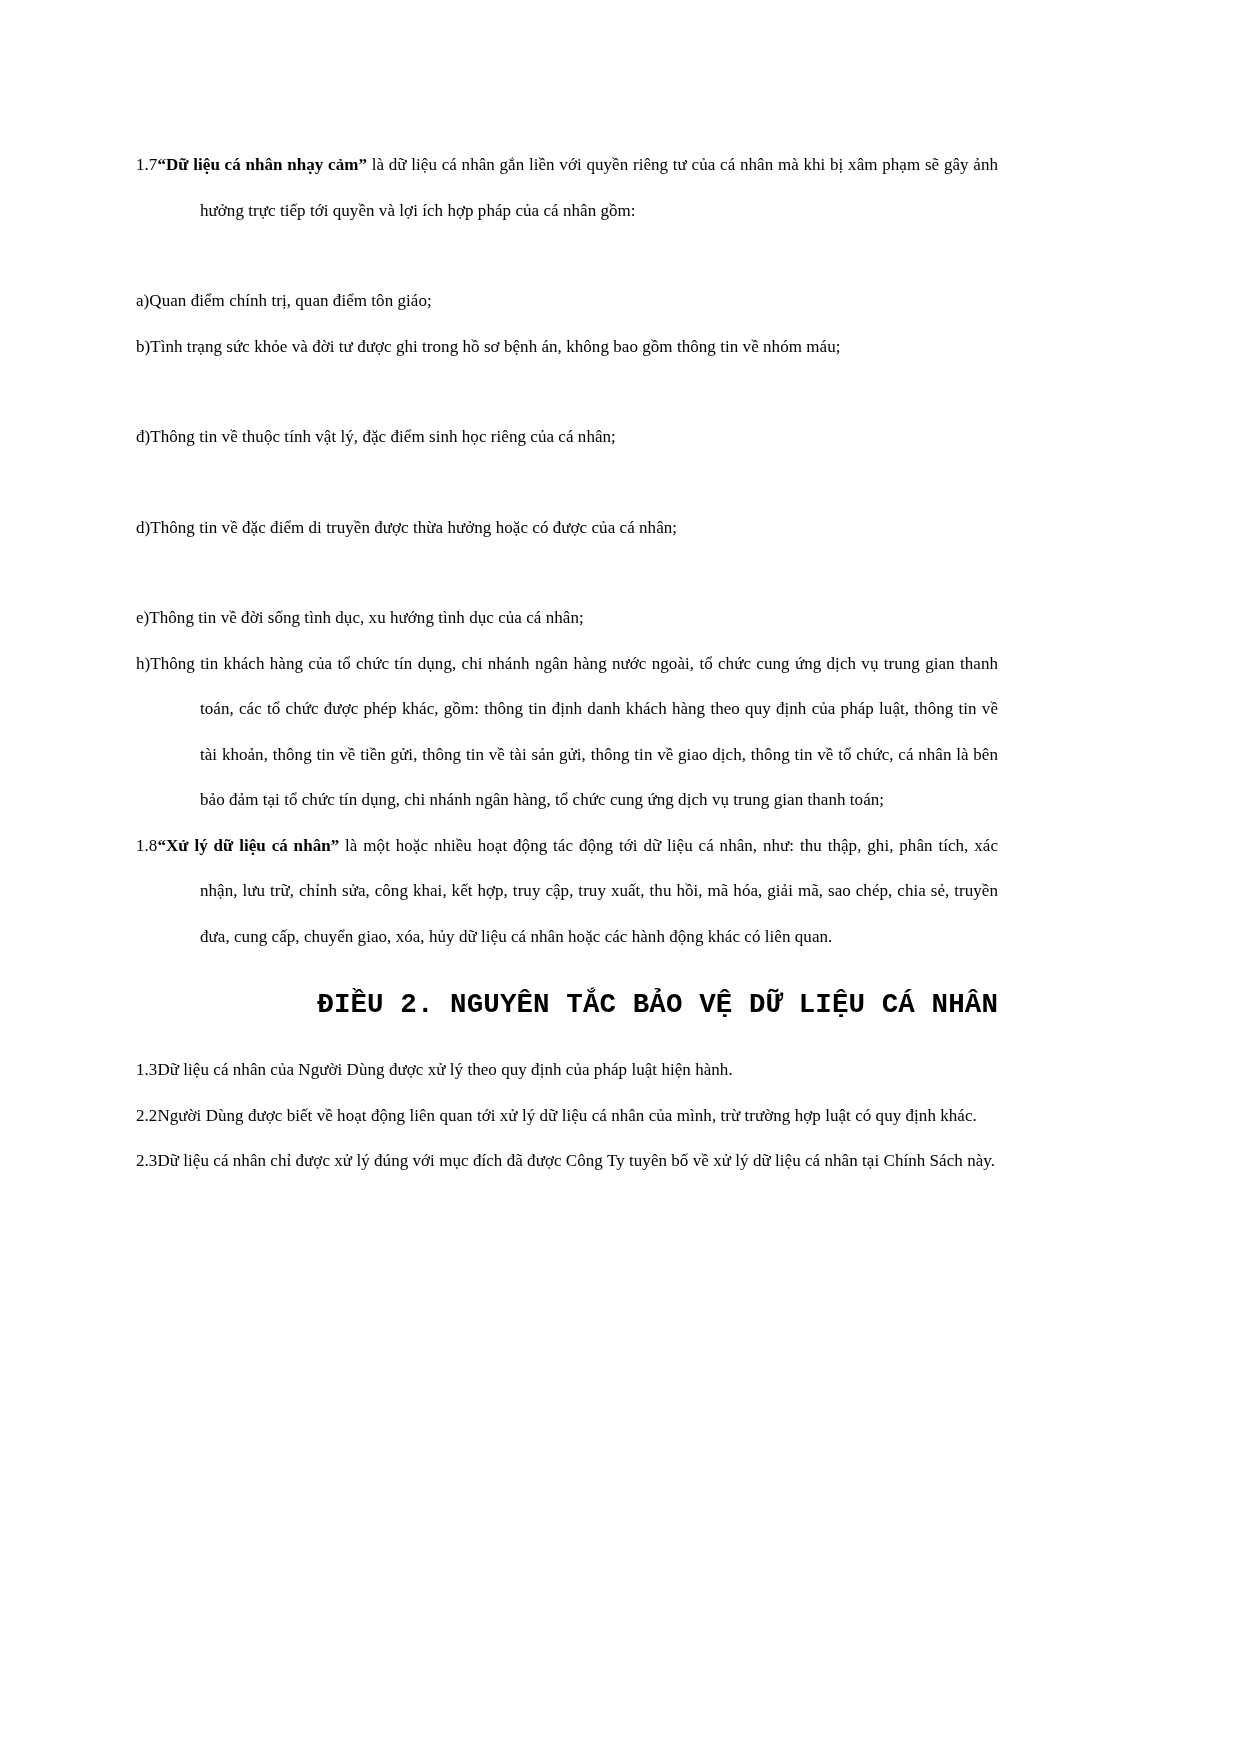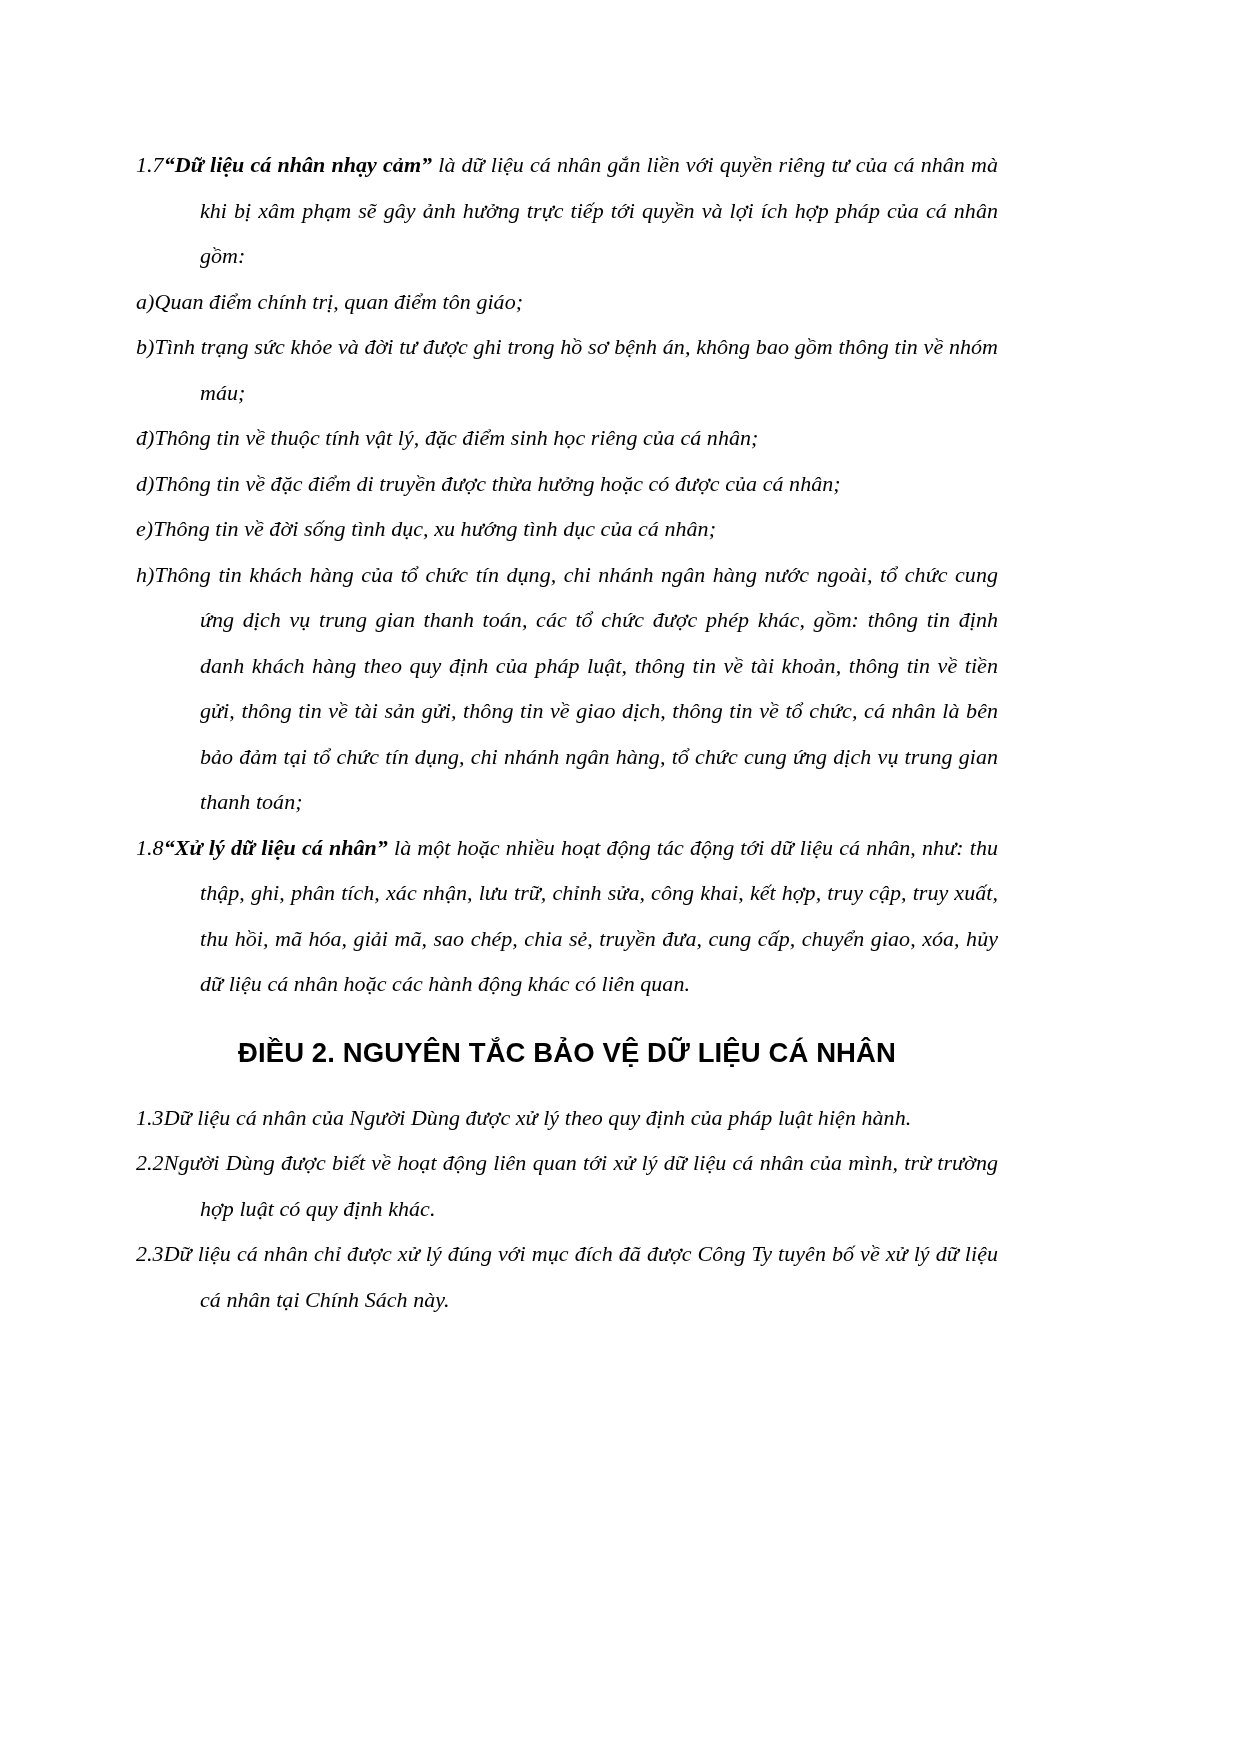--- a/index.html
+++ b/index.html
@@ -23,50 +23,50 @@
     padding: 142px 242px 0 136px;
     background: #ffffff;
   }
 
   .doc-body {
     width: 862px;
   }
 
   
   .para {
-    font-size: 22px;
+    font-size: 17px;
     line-height: 45.5px;
     text-align: justify;
     text-justify: inter-word;
     margin: 0;
     padding-left: 64px;      
     text-indent: -64px;      
     letter-spacing: 0.05px;
-    font-style: italic;
   }
   .para.last-left {
     text-align: left;
+    margin-top: 45px;
   }
 
   .marker-inline {
     white-space: nowrap;
   }
 
   b, .bold {
     font-weight: bold;
   }
 
   .heading {
-    font-family: Liberation Sans, sans-serif;
+    font-family: Liberation Mono, monospace;
     font-weight: bold;
     font-size: 27.5px;
     line-height: 40px;
     margin: 26px 0 22px 0;
     letter-spacing: 0.1px;
-    text-align: center;
+    text-align: right;
   }
 </style>
 </head>
 <body>
 
 <div class="page">
   <div class="doc-body">
 
     <p class="para"><span class="marker-inline">1.7</span><b>“Dữ liệu cá nhân nhạy cảm”</b><span> là dữ liệu cá nhân gắn liền với quyền riêng tư của cá nhân mà khi bị xâm phạm sẽ gây ảnh hưởng trực tiếp tới quyền và lợi ích hợp pháp của cá nhân gồm:</span></p>
 

